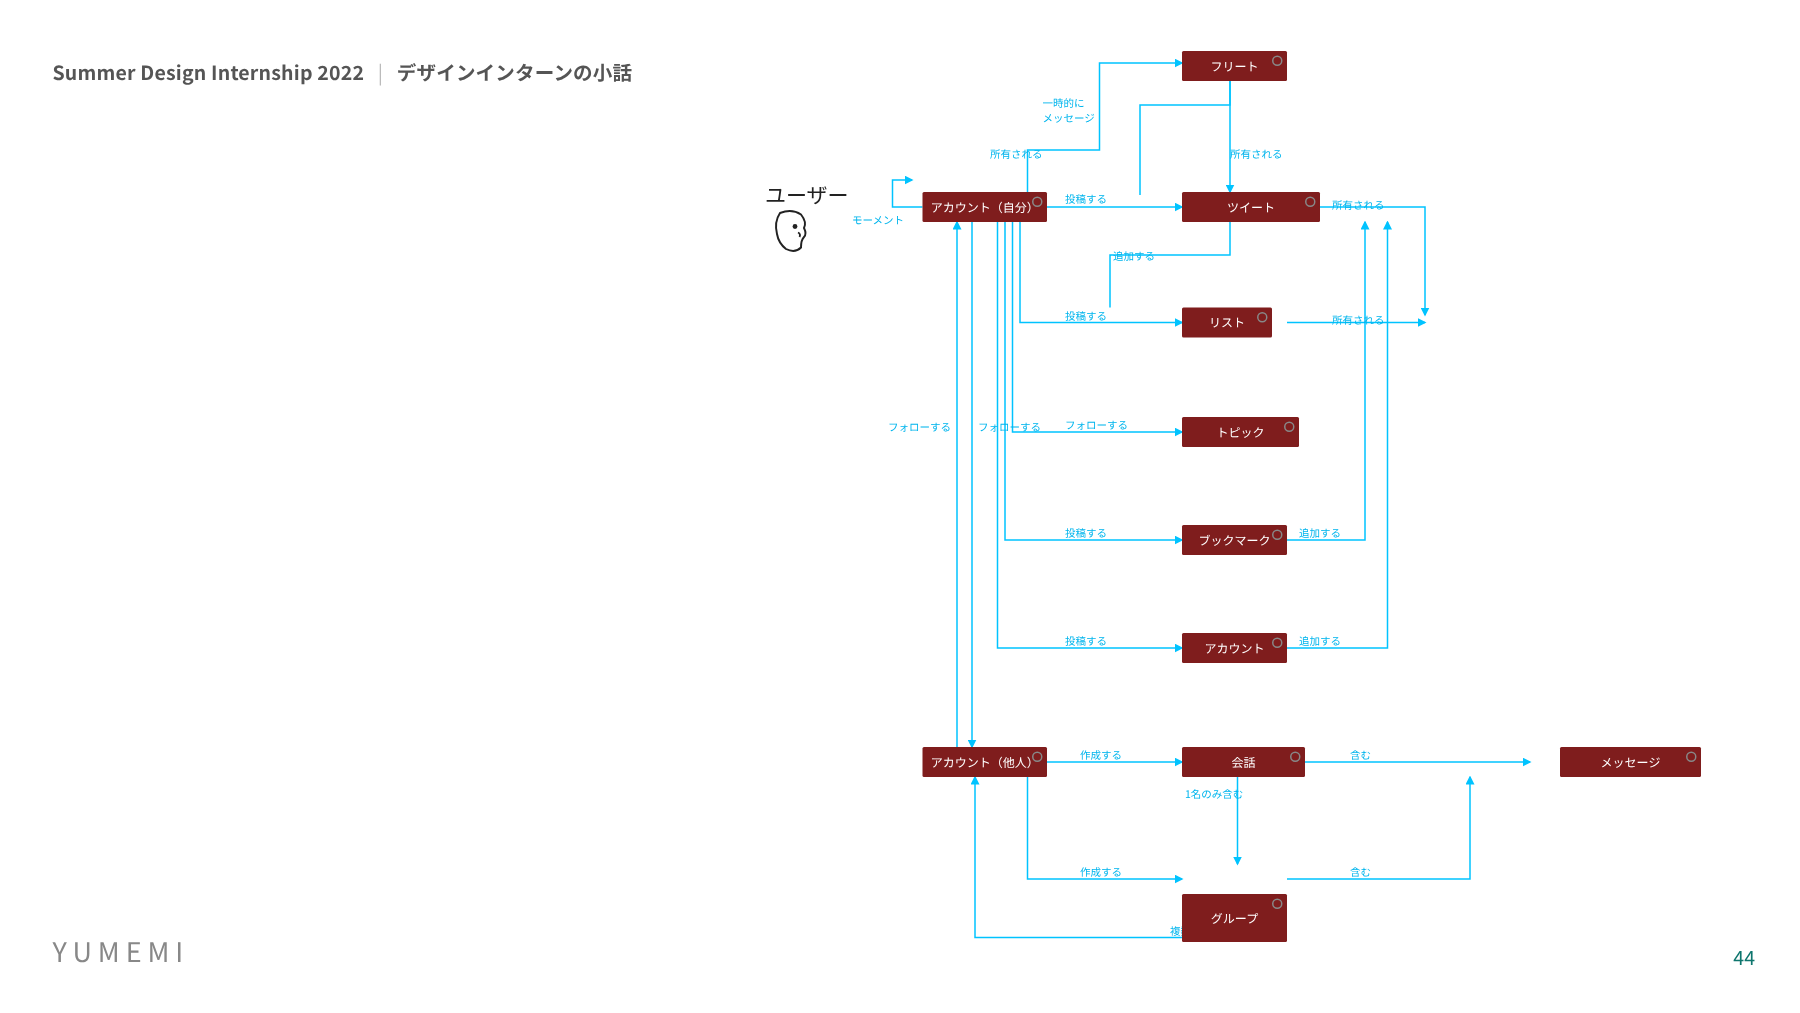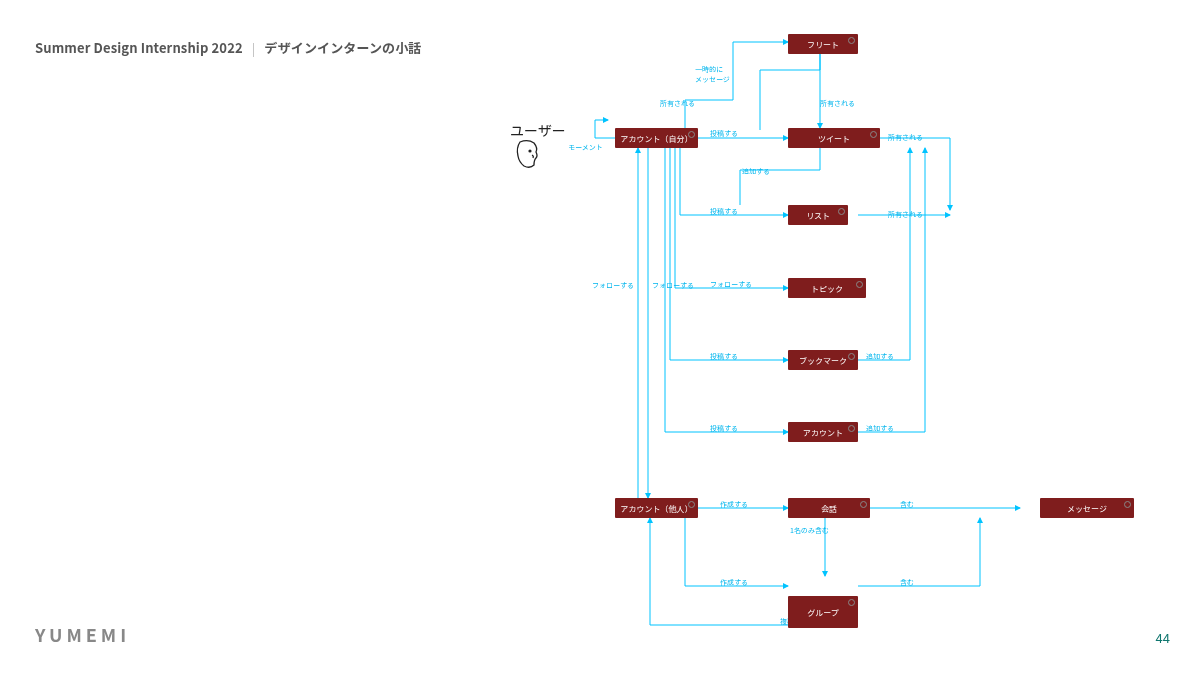--- a/index.html
+++ b/index.html
@@ -1,20 +1,20 @@
 <!DOCTYPE html>
 <html><head>
 <meta charset="utf-8">
 <style>
   html,body{margin:0;padding:0;width:1200px;height:675px;background:#fff;font-family:"Hiragino Kaku Gothic ProN","Noto Sans JP","Yu Gothic",sans-serif;color:#111;overflow:hidden}
   .slide{position:relative;width:1200px;height:675px}
   .header{position:absolute;left:35px;top:38px;font-size:13px;font-weight:700;color:#555;letter-spacing:.01em}
   .header .sep{color:#bbb;margin:0 6px;font-weight:400}
   .title{position:absolute;left:35px;top:80px;font-size:40px;font-weight:800;letter-spacing:.02em}
-  .logo{position:absolute;left:35px;bottom:28px;font-size:18px;font-weight:700;letter-spacing:.22em;color:#888}
+  .logo{position:absolute;left:35px;bottom:28px;font-size:18px;font-weight:400;letter-spacing:.22em;color:#888}
   .pnum{position:absolute;right:30px;bottom:28px;font-size:13px;color:#0f766e}
   .diagram{position:absolute;left:480px;top:20px;width:700px;height:640px}
   .node{position:absolute;background:#7f1d1d;color:#fff;font-size:8px;display:flex;align-items:center;justify-content:center;border-radius:1px;white-space:nowrap;padding:0 4px;box-sizing:border-box}
   .node .gear{position:absolute;right:3px;top:3px;width:7px;height:7px;border:1px solid #888;border-radius:50%;box-sizing:border-box}
   svg.wires{position:absolute;left:0;top:0;width:700px;height:640px;overflow:visible}
   .wire{stroke:#00C3FF;stroke-width:1;fill:none}
   .lbl{position:absolute;font-size:7px;color:#00B5ED;white-space:nowrap}
   .user-label{position:absolute;font-size:14px;color:#222}
   .face{position:absolute}
 </style>

